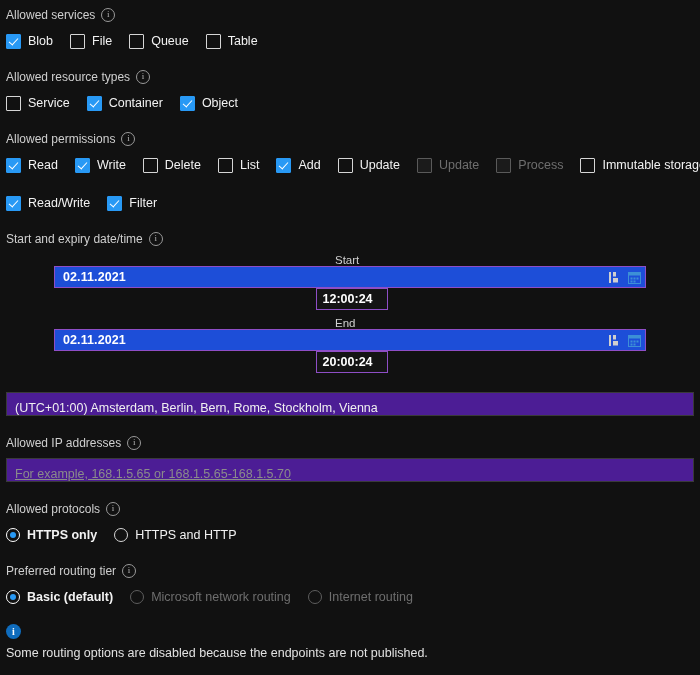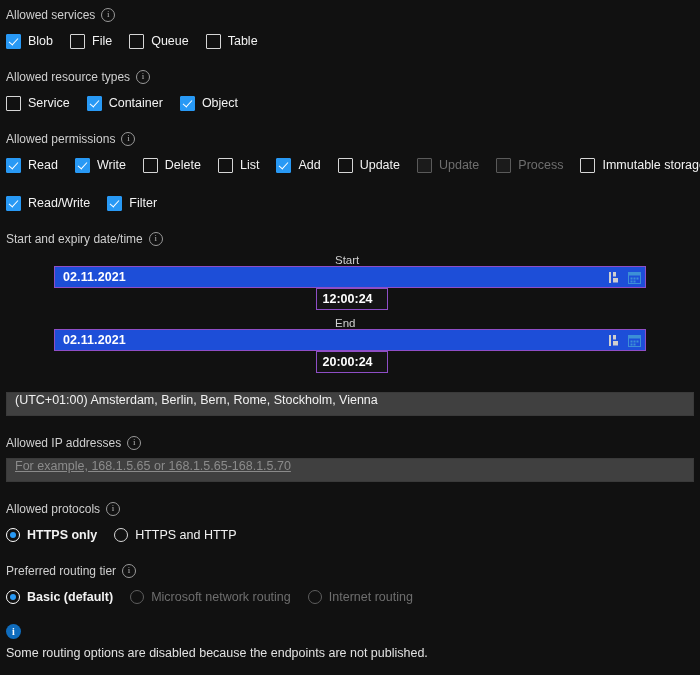--- a/index.html
+++ b/index.html
@@ -170,23 +170,23 @@
   }
   .fld-icons { display: flex; align-items: center; gap: 7px; }
   .ico-btn { display: flex; align-items: center; justify-content: center; }
 
   
   .wide-input {
     width: 688px;
     height: 24px;
     box-sizing: border-box;
     border: 1px solid #3a3a3a;
-    background: #404040;
-    display: flex;
-    align-items: flex-start;
+    background: #4c1d95;
+    display: flex;
+    align-items: flex-end;
     padding: 0 8px;
     font-size: 12.5px;
     color: #f0f0f0;
   }
   .wide-input.ph { color: #8b8b8b; text-decoration: underline; }
 
   .spacer-18 { height: 18px; }
   .spacer-12 { height: 12px; }
 
   

